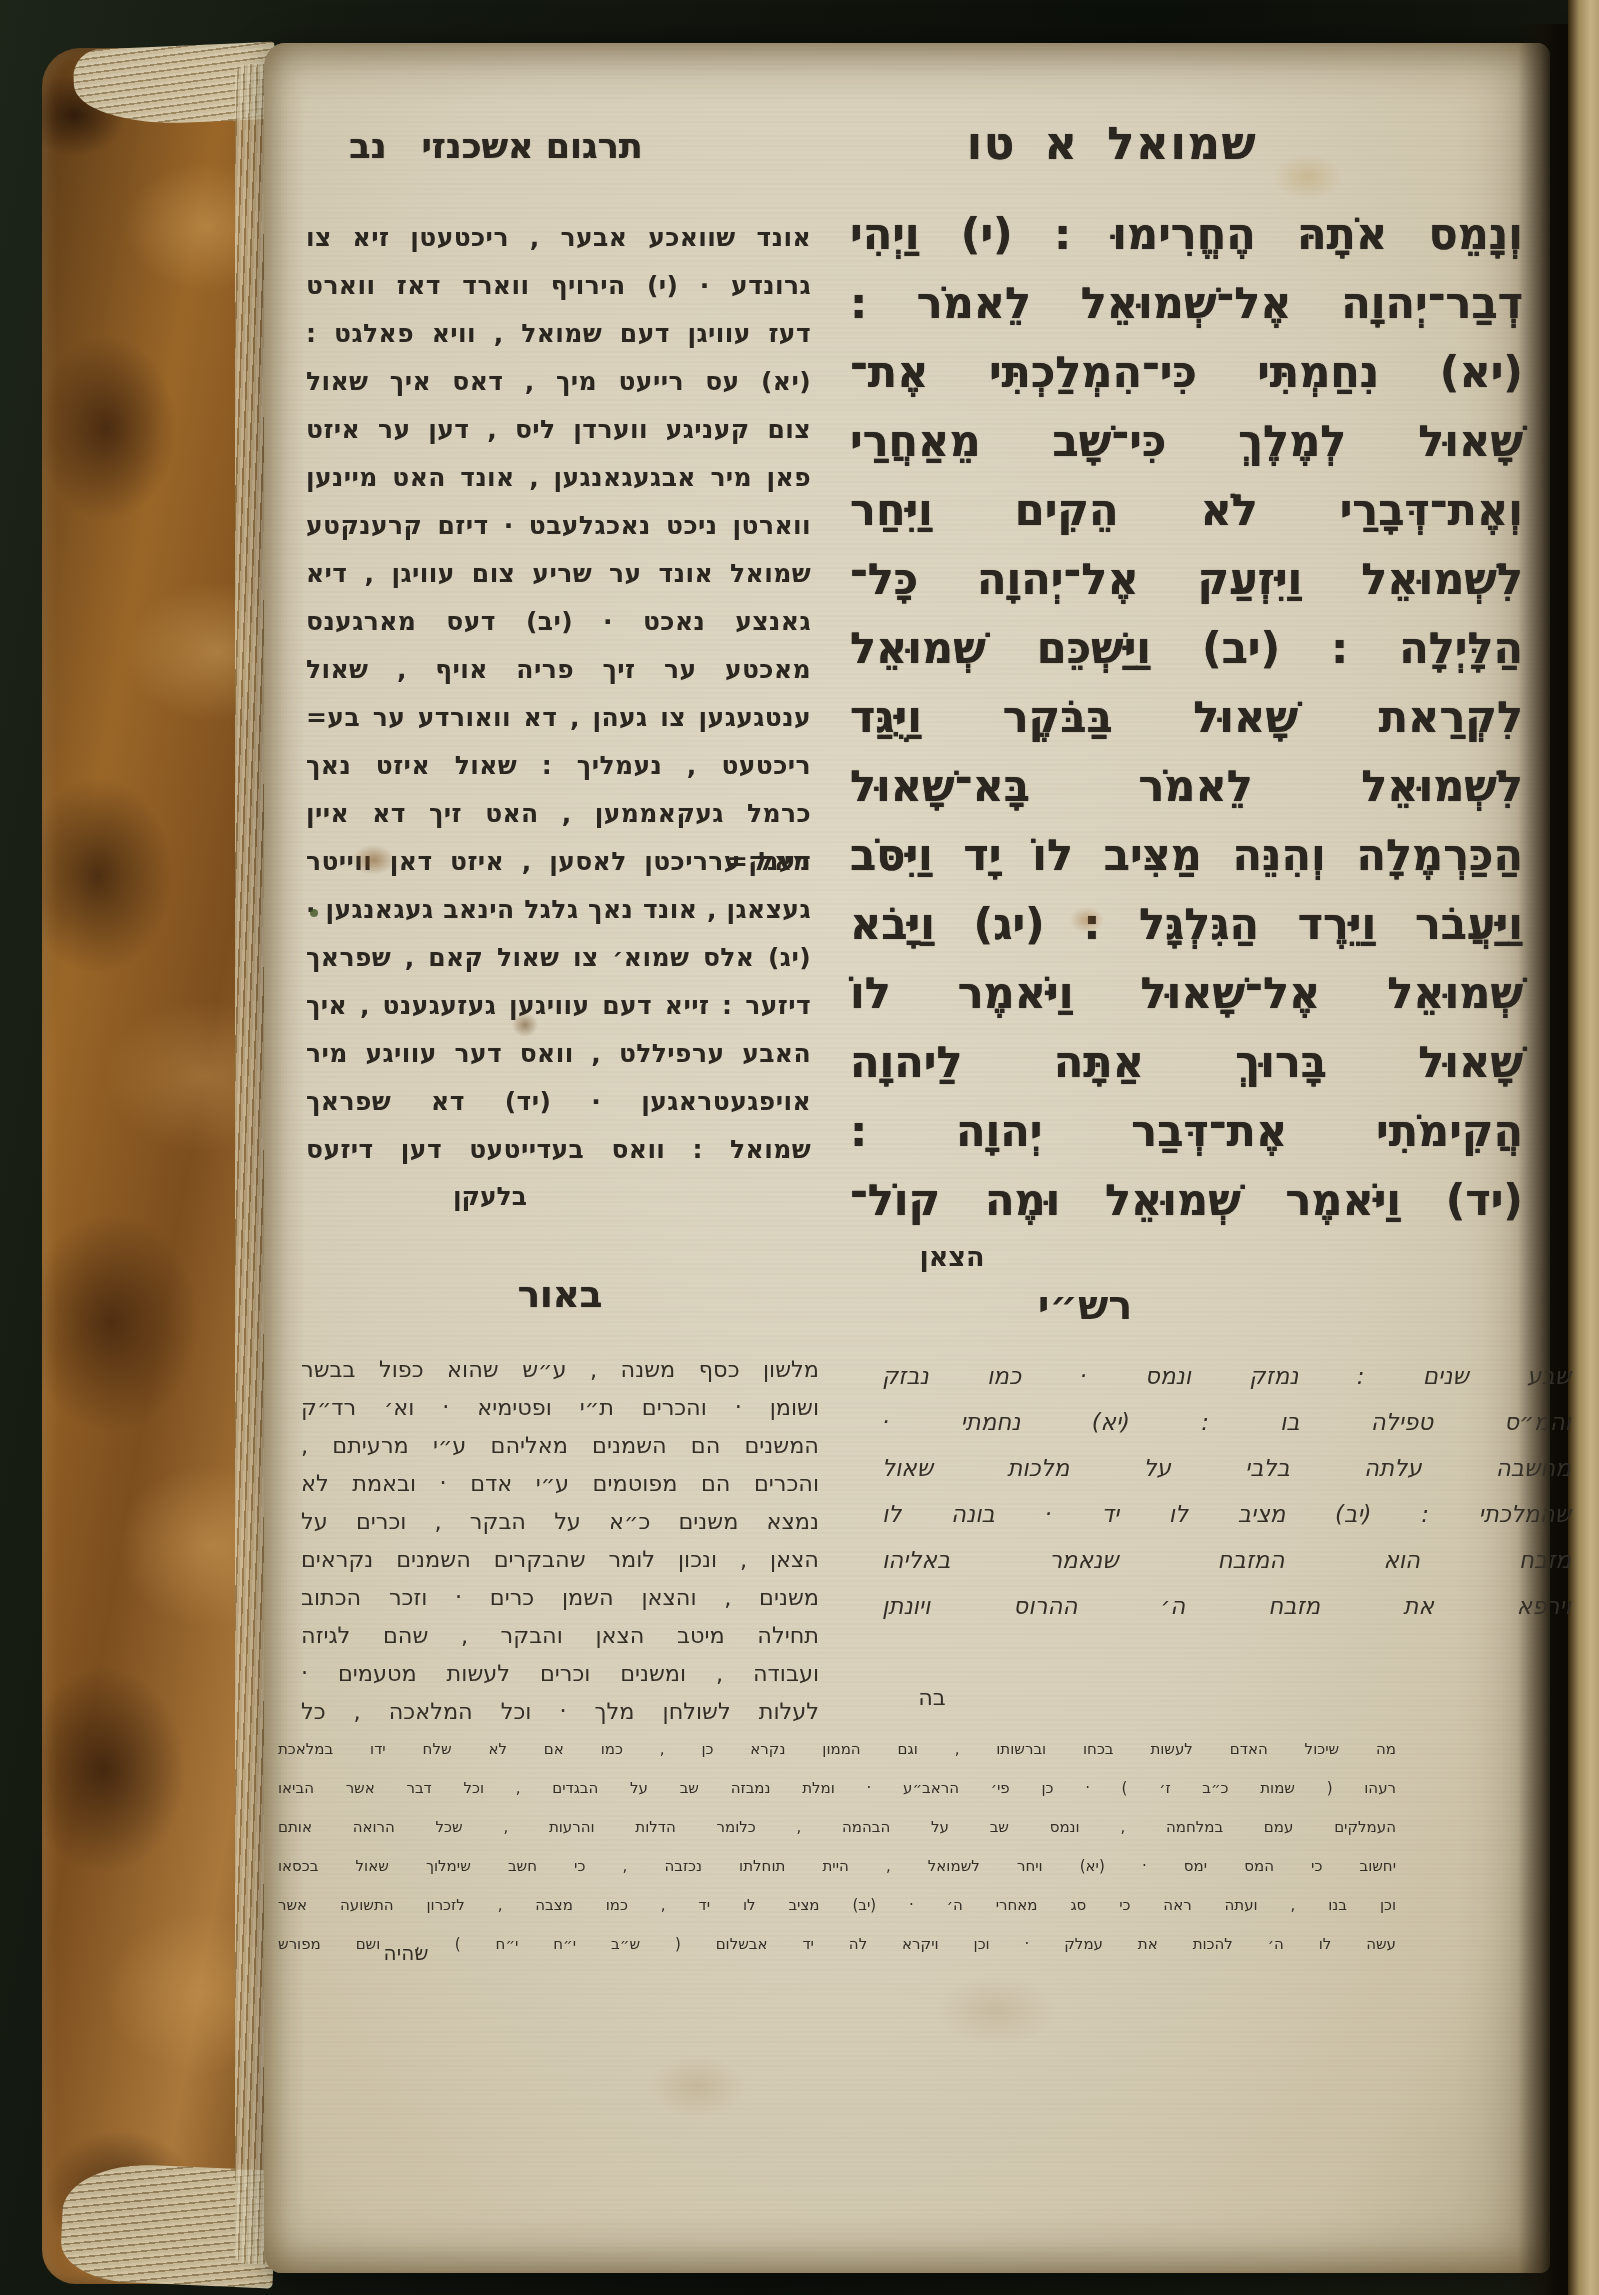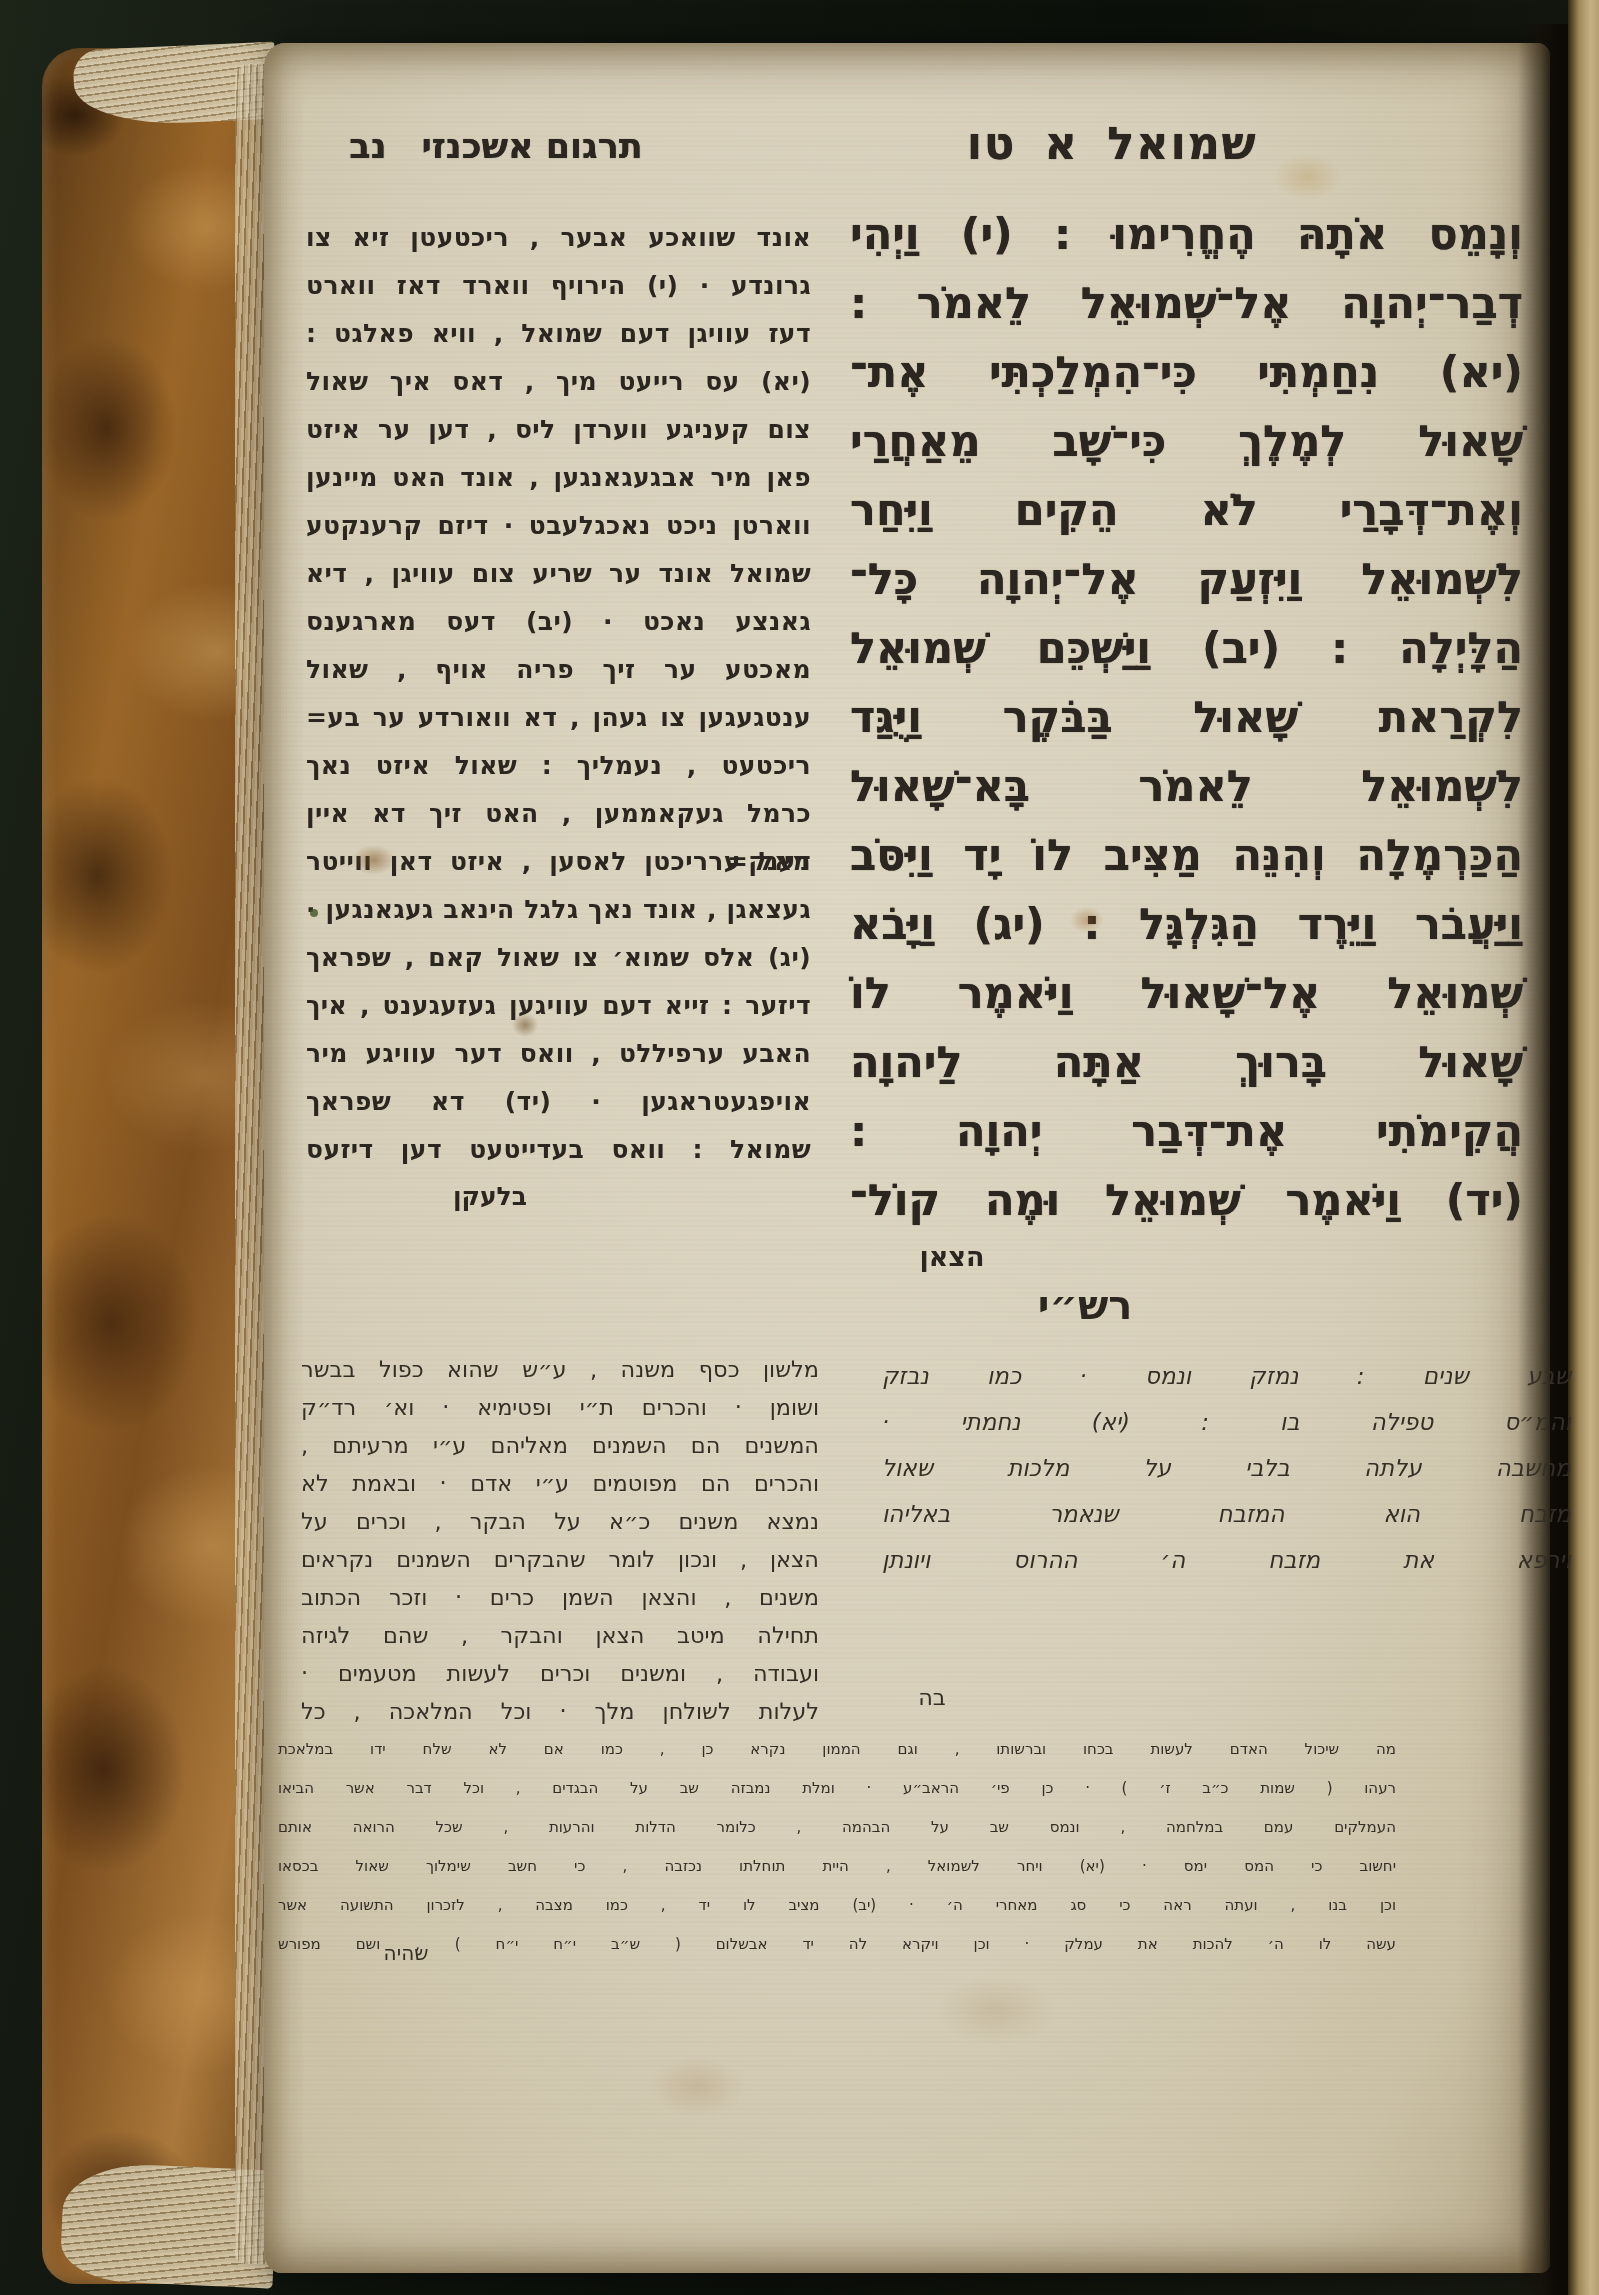--- a/index.html
+++ b/index.html
@@ -116,20 +116,21 @@
       <div class="line">הֲקִימֹתִי אֶת־דְּבַר יְהוָה :</div>
       <div class="line">(יד) וַיֹּאמֶר שְׁמוּאֵל וּמֶה קוֹל־</div>
     </div>
   <div class="catchword cw-main">הצאן</div>
 
   <div class="t rashi-hdr">רש״י</div>
   <div class="t rashi-text">
       <div class="line">שבע שנים : נמזק ונמס · כמו נבזק</div>
       <div class="line">והמ״ס טפילה בו : (יא) נחמתי ·</div>
       <div class="line">מחשבה עלתה בלבי על מלכות שאול</div>
+      <div class="line">שהמלכתי : (יב) מציב לו יד · בונה לו</div>
       <div class="line">מזבח הוא המזבח שנאמר באליהו</div>
       <div class="line">וירפא את מזבח ה׳ ההרוס ויונתן</div>
     </div>
   <div class="catchword cw-rashi">בה</div>
 
   <div class="t targum-text">
       <div class="line">אונד שוואכע אבער , ריכטעטן זיא צו</div>
       <div class="line">גרונדע · (י) הירויף ווארד דאז ווארט</div>
       <div class="line">דעז עוויגן דעם שמואל , וויא פאלגט :</div>
       <div class="line">(יא) עס רייעט מיך , דאס איך שאול</div>
@@ -145,20 +146,21 @@
       <div class="line">מאל ערריכטן לאסען , איזט דאן ווייטר</div>
       <div class="line">געצאגן , אונד נאך גלגל הינאב געגאנגען ·</div>
       <div class="line">(יג) אלס שמוא׳ צו שאול קאם , שפראך</div>
       <div class="line">דיזער : זייא דעם עוויגען געזעגענט , איך</div>
       <div class="line">האבע ערפיללט , וואס דער עוויגע מיר</div>
       <div class="line">אויפגעטראגען · (יד) דא שפראך</div>
       <div class="line">שמואל : וואס בעדייטעט דען דיזעס</div>
     </div>
   <div class="catchword cw-targum">בלעקן</div>
 
+  <div class="t beur-hdr">באור</div>
   <div class="t beur-text">
       <div class="line">מלשון כסף משנה , ע״ש שהוא כפול בבשר</div>
       <div class="line">ושומן · והכרים ת״י ופטימיא · וא׳ רד״ק</div>
       <div class="line">המשנים הם השמנים מאליהם ע״י מרעיתם ,</div>
       <div class="line">והכרים הם מפוטמים ע״י אדם · ובאמת לא</div>
       <div class="line">נמצא משנים כ״א על הבקר , וכרים על</div>
       <div class="line">הצאן , ונכון לומר שהבקרים השמנים נקראים</div>
       <div class="line">משנים , והצאן השמן כרים · וזכר הכתוב</div>
       <div class="line">תחילה מיטב הצאן והבקר , שהם לגיזה</div>
       <div class="line">ועבודה , ומשנים וכרים לעשות מטעמים ·</div>

